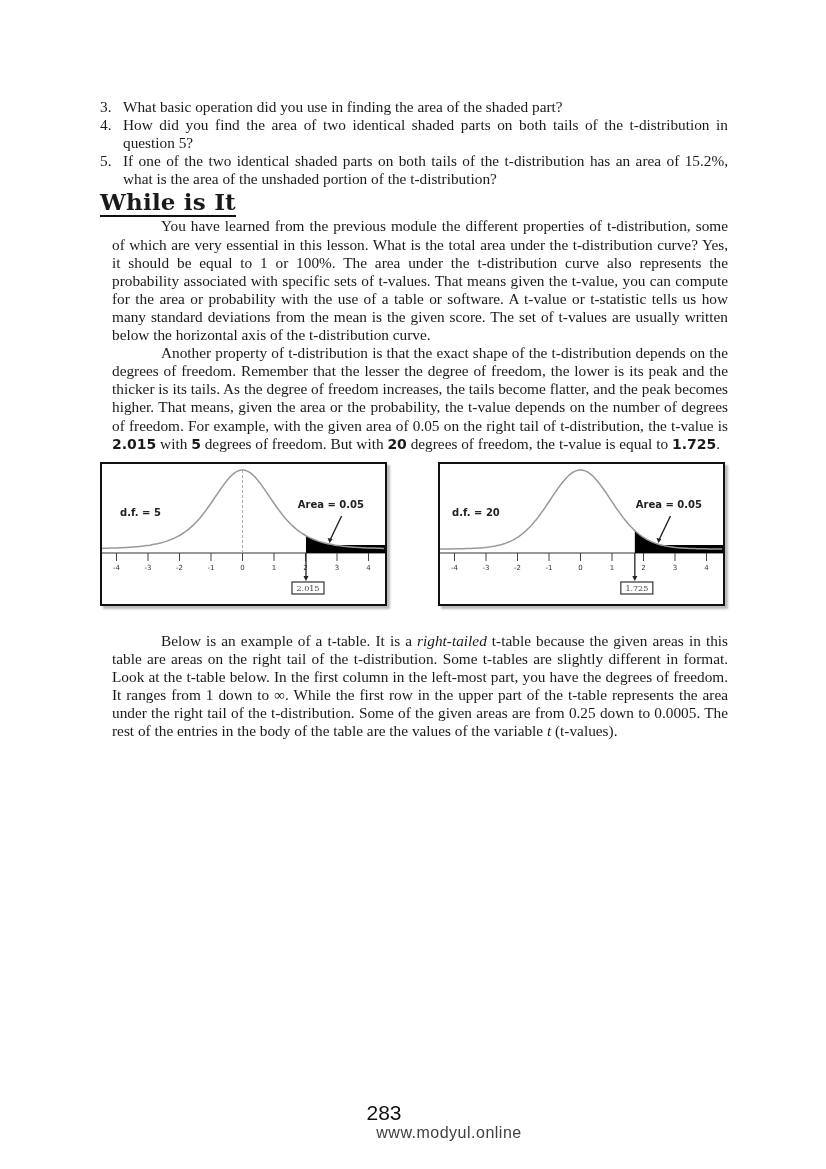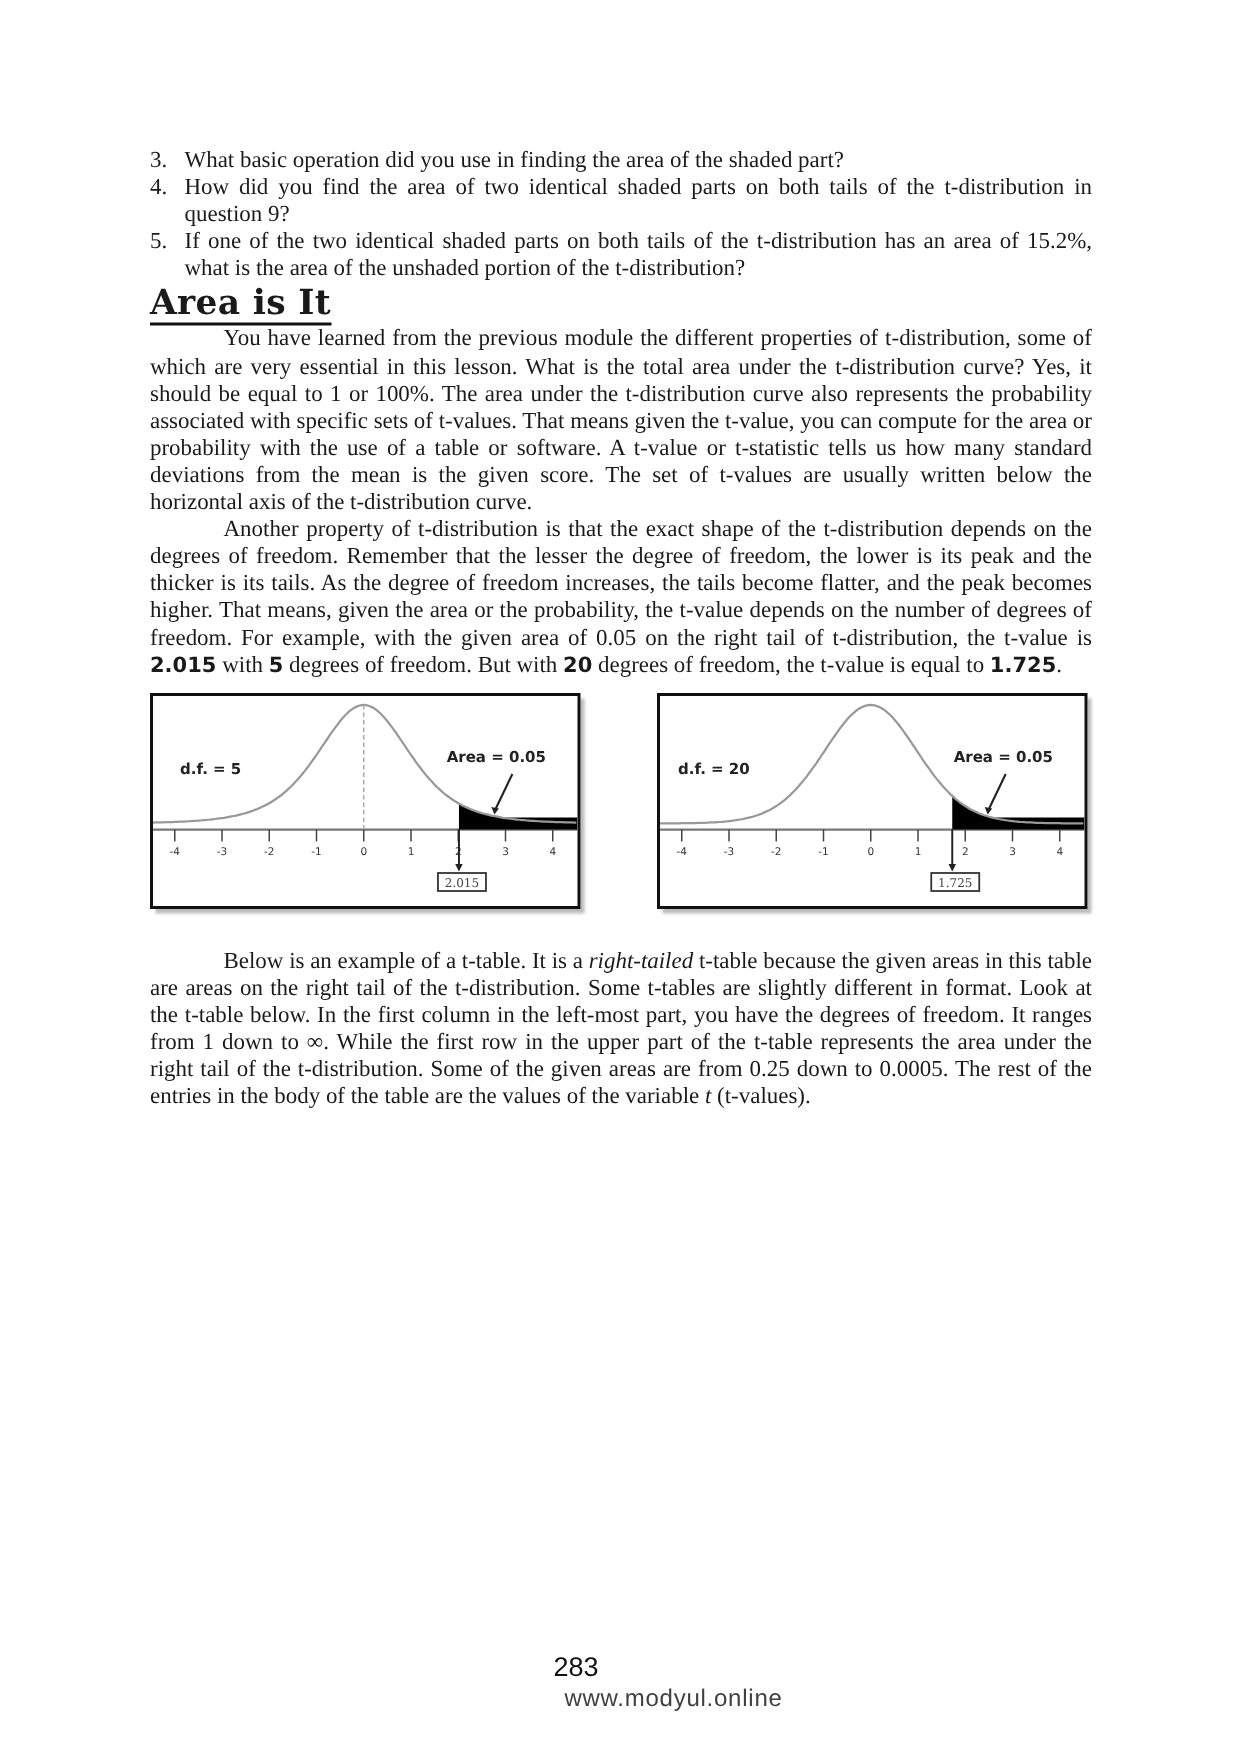--- a/index.html
+++ b/index.html
@@ -1,59 +1,59 @@
 <!DOCTYPE html>
 <html><head>
 <meta charset="utf-8">
 <style>
   html, body { margin: 0; padding: 0; background: #ffffff; }
   body { width: 826px; height: 1169px; position: relative; overflow: hidden;
          font-family: "DejaVu Serif", "Liberation Serif", serif; color: #1a1a1a; }
   .page { position: absolute; left: 100px; top: 98px; width: 628px; }
   .p { font-family: "Liberation Serif", serif; font-size: 15.3px; line-height: 18.1px;
        text-align: justify; margin: 0; }
-  .indent { text-indent: 49px; }
+  .indent { text-indent: 49px; margin-left: 12px; }
   .q { display: flex; font-family: "Liberation Serif", serif; font-size: 15.3px; line-height: 18.1px; text-align: justify; }
   .q .num { width: 23px; flex: 0 0 23px; }
   .q .txt { flex: 1; font-family: Liberation Serif, serif; }
   .heading { font-family: "DejaVu Serif", serif; font-weight: bold; font-size: 23px;
              line-height: 26px; margin: 1px 0 0 0; border-bottom: 2px solid #111; display: inline-block;
              padding-bottom: 0; letter-spacing: 0.2px; }
   .b { font-family: "DejaVu Sans", sans-serif; font-weight: bold; font-size: 14px; }
   .subhead { font-family: "DejaVu Serif", serif; font-weight: bold; font-size: 14px; margin: 20px 0 0 0; line-height: 18px; }
   .charts { position: relative; height: 170px; margin-top: 9px; }
   .chart { position: absolute; top: 0; width: 283px; height: 140px; border: 2px solid #111;
            box-shadow: 3px 3px 2px #bbb; background: #fff; }
   .chart svg { position: absolute; left: 0; top: 0; }
   .footer-num { position: absolute; left: 0; width: 768px; top: 1101px; text-align: center;
-                font-family: "Liberation Sans", sans-serif; font-size: 18px; color: #111; }
+                font-family: "Liberation Sans", sans-serif; font-size: 21px; color: #111; }
   .footer-url { position: absolute; left: 0; width: 826px; top: 1124px; text-align: center;
                 font-family: "Liberation Sans", sans-serif; font-size: 16px; color: #404040; letter-spacing: 0.5px; padding-left: 36px; }
 </style>
 </head>
 <body>
 
 <div class="page">
 
   <div>
     <div class="q">
       <span class="num">3.</span>
       <span class="txt">What basic operation did you use in finding the area of the shaded part?</span>
     </div>
     <div class="q">
       <span class="num">4.</span>
-      <span class="txt">How did you find the area of two identical shaded parts on both tails of the t-distribution in question 9?</span>
+      <span class="txt">How did you find the area of two identical shaded parts on both tails of the t-distribution in question 5?</span>
     </div>
     <div class="q">
       <span class="num">5.</span>
       <span class="txt">If one of the two identical shaded parts on both tails of the t-distribution has an area of 15.2%, what is the area of the unshaded portion of the t-distribution?</span>
     </div>
   </div>
 
-  <div class="heading">Area is It</div>
+  <div class="heading">While is It</div>
 
   <p class="p indent">You have learned from the previous module the different properties of t-distribution, some of which are very essential in this lesson. What is the total area under the t-distribution curve? Yes, it should be equal to 1 or 100%. The area under the t-distribution curve also represents the probability associated with specific sets of t-values. That means given the t-value, you can compute for the area or probability with the use of a table or software. A t-value or t-statistic tells us how many standard deviations from the mean is the given score. The set of t-values are usually written below the horizontal axis of the t-distribution curve.</p>
 
   <p class="p indent"><span>Another property of t-distribution is that the exact shape of the t-distribution depends on the degrees of freedom. Remember that the lesser the degree of freedom, the lower is its peak and the thicker is its tails. As the degree of freedom increases, the tails become flatter, and the peak becomes higher. That means, given the area or the probability, the t-value depends on the number of degrees of freedom. For example, with the given area of 0.05 on the right tail of t-distribution, the t-value is </span><span class="b">2.015</span><span> with </span><span class="b">5</span><span> degrees of freedom. But with </span><span class="b">20</span><span> degrees of freedom, the t-value is equal to </span><span class="b">1.725</span><span>.</span></p>
 
 
   <div class="charts">
     <div class="chart" style="left:0px;">
       <svg width="283" height="140">
           <line x1="0" y1="89" x2="283" y2="89" stroke="#777" stroke-width="1.5"></line>

